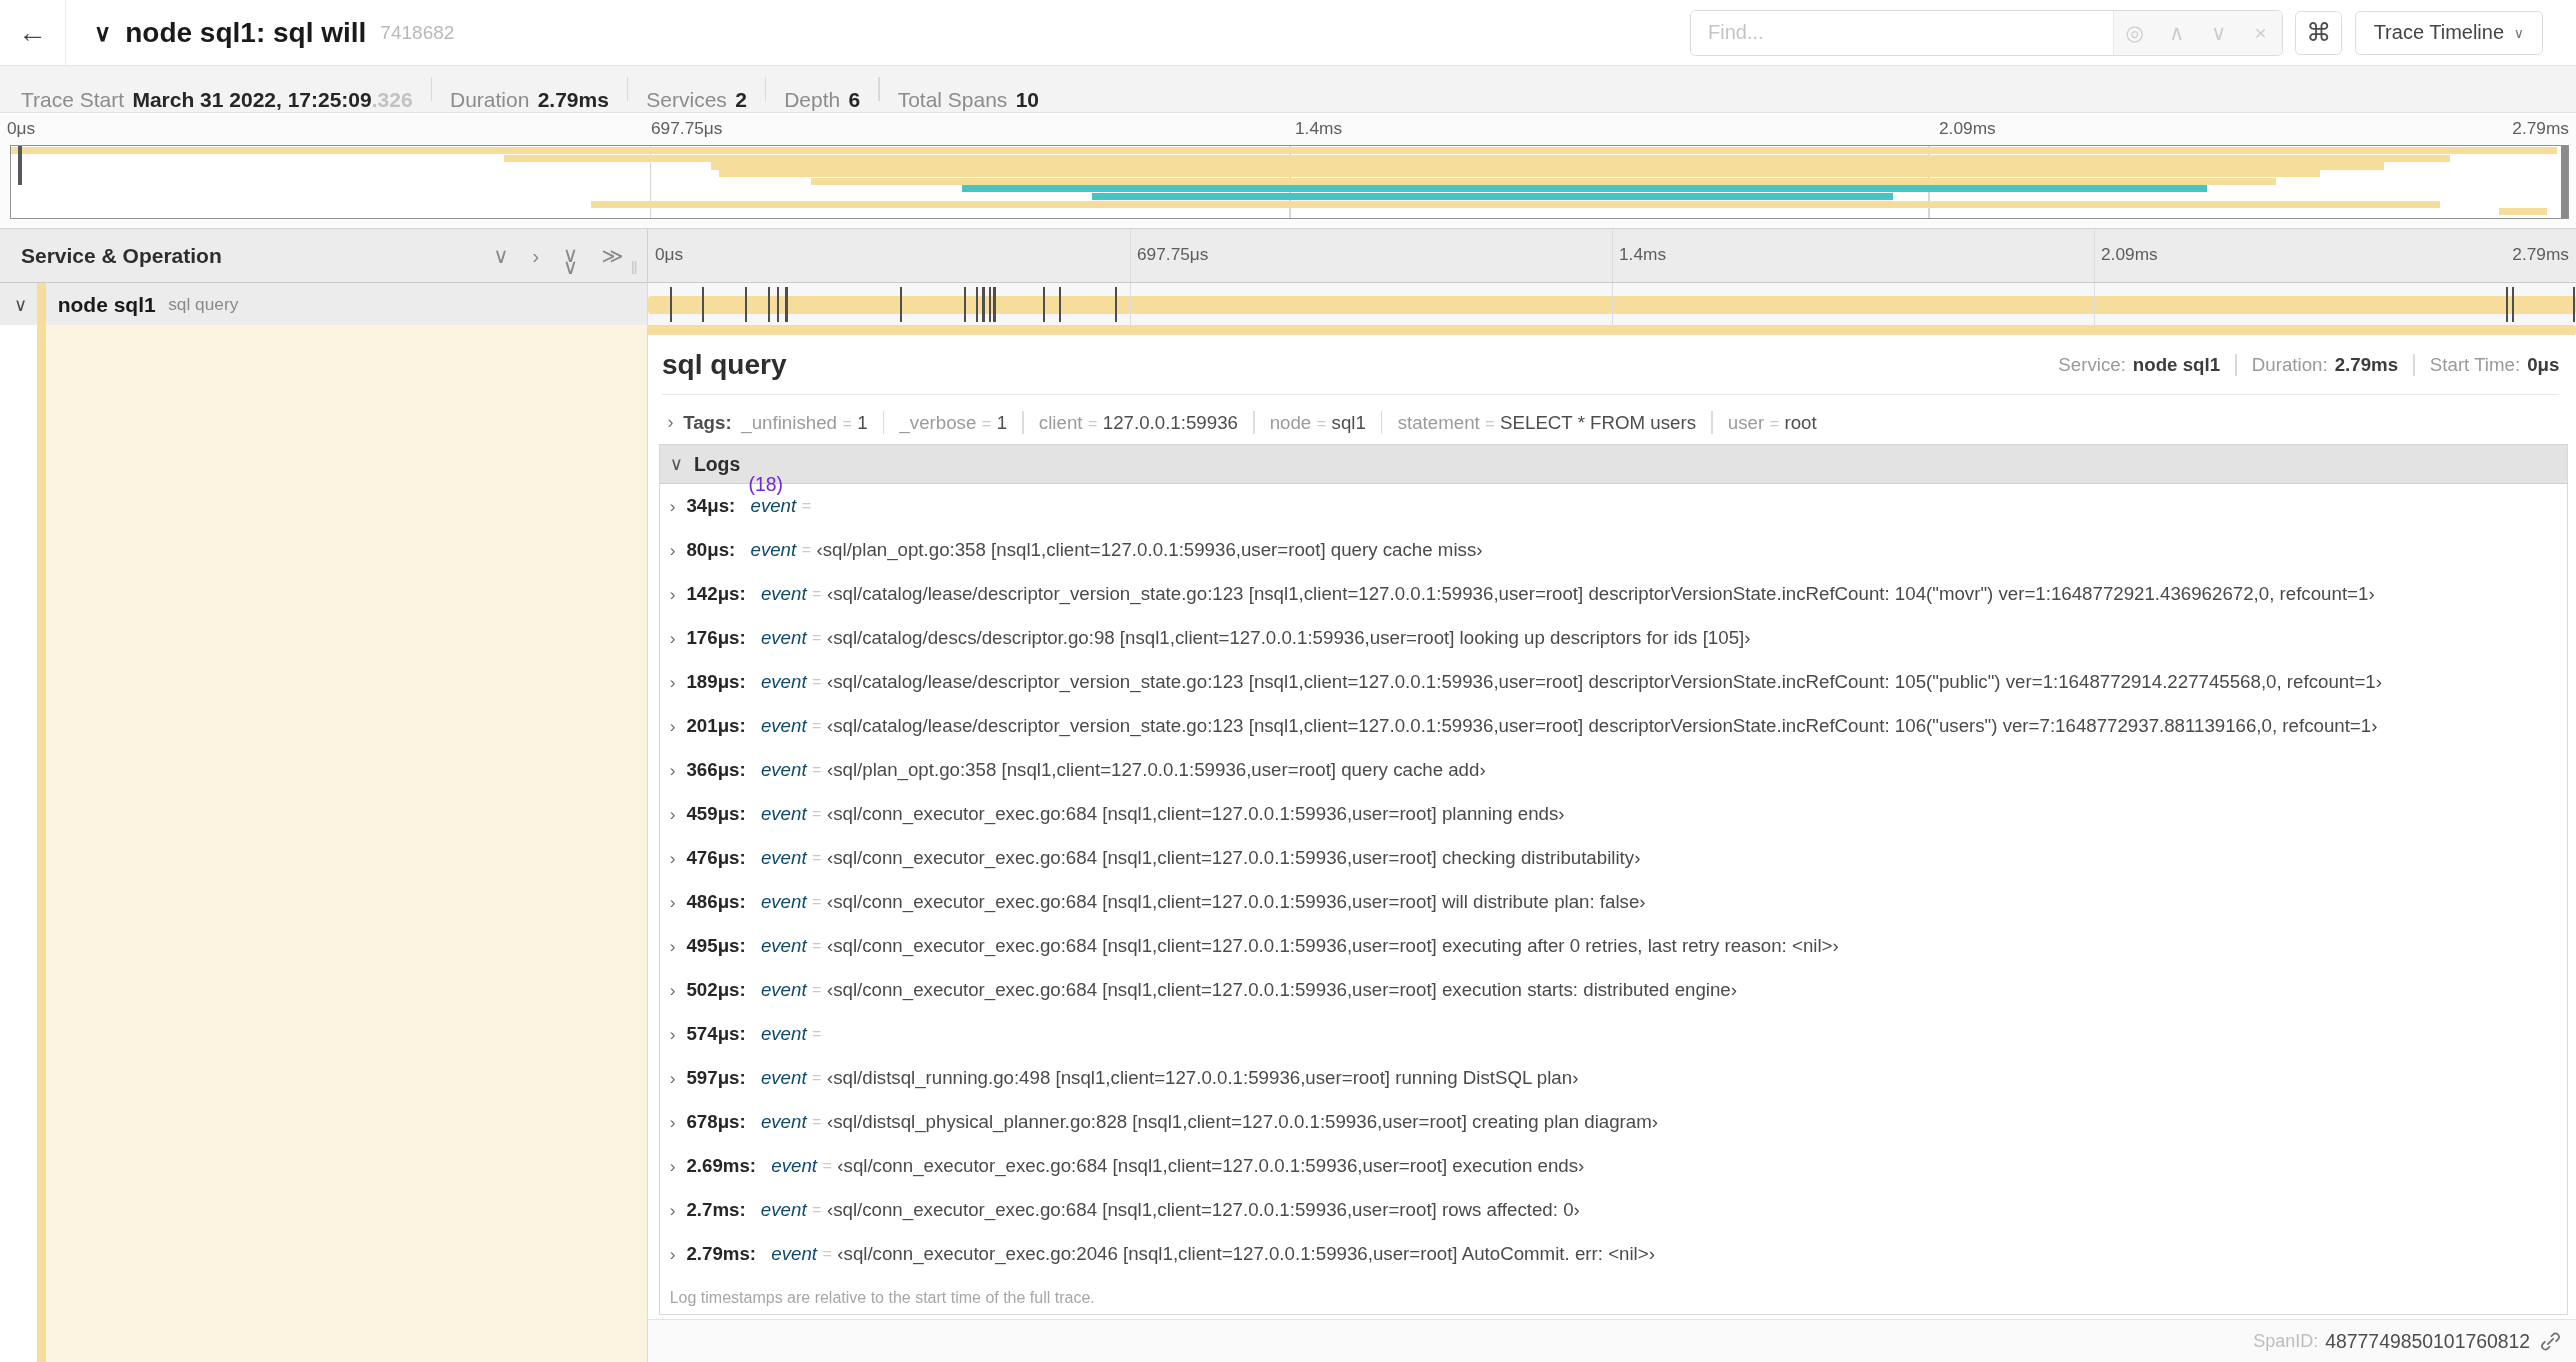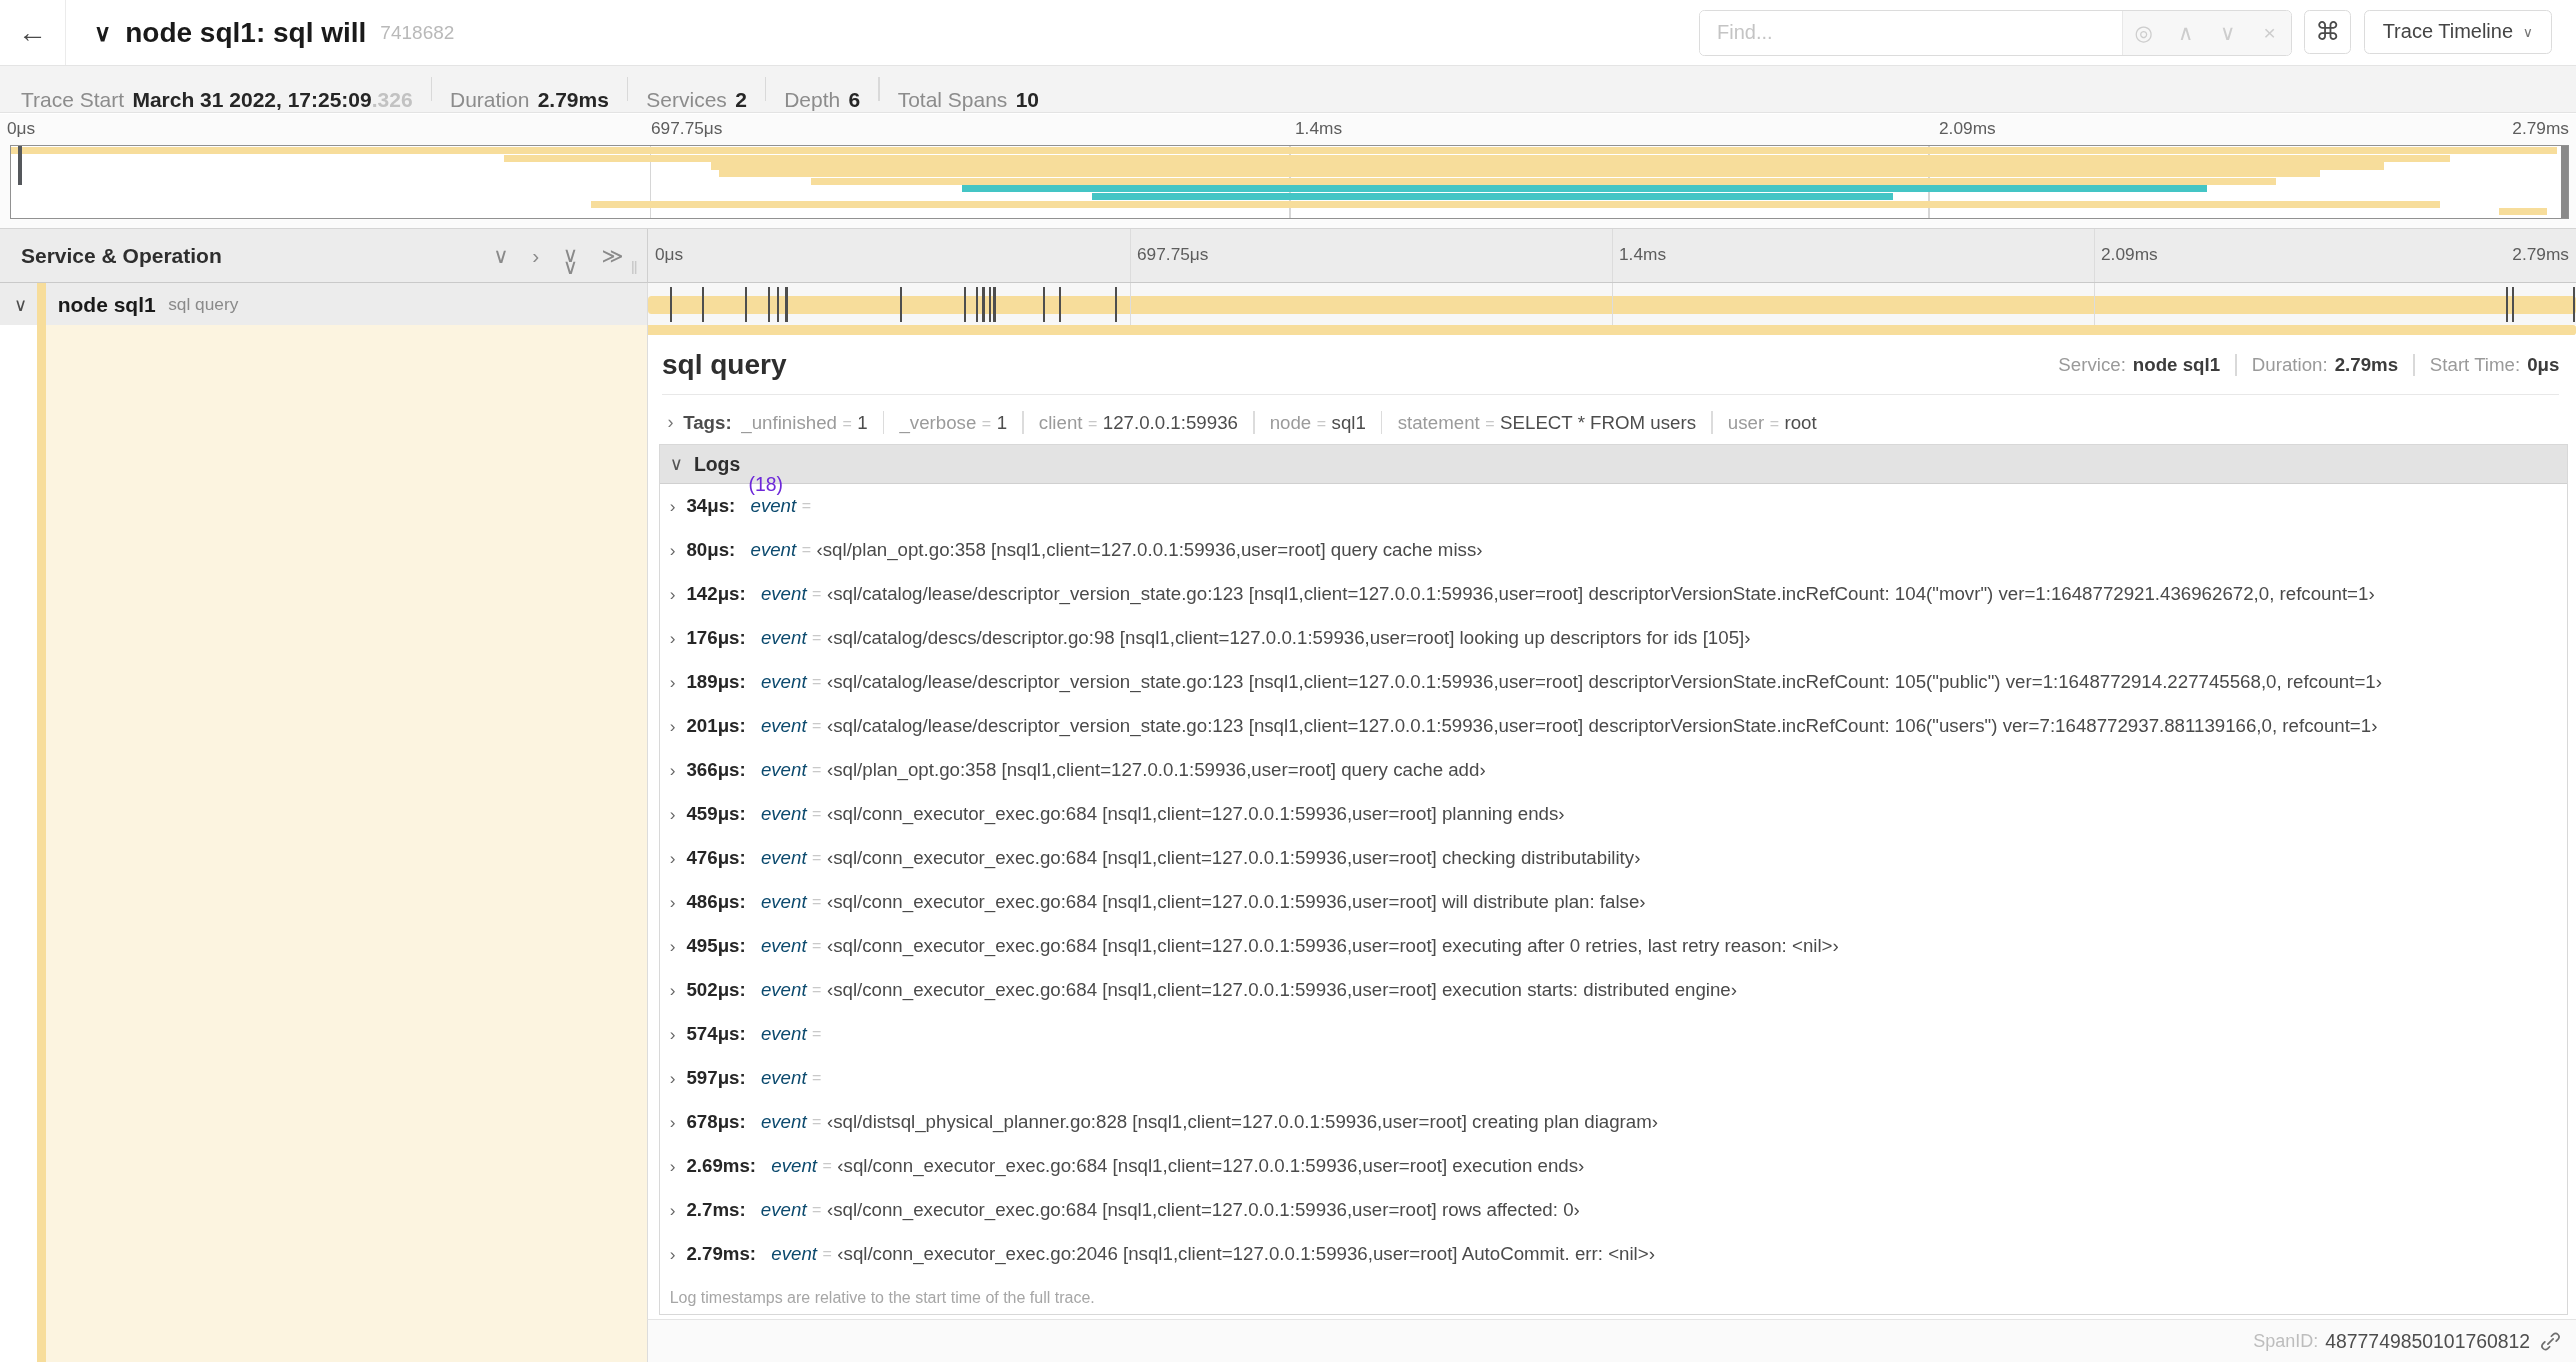--- a/index.html
+++ b/index.html
@@ -8,21 +8,21 @@
 
   
   .topbar{position:absolute;left:0;top:0;width:2576px;height:66px;background:#fff;
           border-bottom:1.4px solid #e4e4e4;display:flex;align-items:center;box-sizing:border-box;}
   .back{width:66px;height:100%;border:none;border-right:1.4px solid #ebebeb;background:#fff;
         font-size:29px;color:#4a4a4a;cursor:pointer;}
   .titlewrap{display:flex;align-items:center;margin-left:28px;flex:1;min-width:0;}
   .tchev{font-size:23.5px;font-weight:bold;color:#1a1a1a;margin-right:14px;}
   .titlewrap h1{font-size:28px;font-weight:bold;color:#1a1a1a;margin:0;}
   .traceid{font-size:19px;color:#b9b9b9;margin-left:14px;}
-  .headright{display:flex;align-items:flex-start;margin-right:24px;}
+  .headright{display:flex;align-items:center;margin-right:33px;}
   .findgroup{display:flex;height:44px;border:1.4px solid #dcdcdc;border-radius:5.5px;overflow:hidden;background:#fff;}
   .findgroup input{width:388px;border:none;outline:none;padding:0 16.6px;font-size:20px;
                    font-family:"Liberation Sans",sans-serif;color:#444;}
   .findgroup input::placeholder{color:#c4c4c4;}
   .findbtns{display:flex;align-items:center;background:#f7f7f7;border-left:1.4px solid #e8e8e8;}
   .fbtn{width:42px;height:100%;display:flex;align-items:center;justify-content:center;
         font-size:21px;color:#cdcdcd;background:transparent;border:none;cursor:pointer;}
   .kbd{margin-left:12.5px;width:47px;height:44px;background:#fff;border:1.4px solid #dcdcdc;border-radius:5.5px;
        font-size:25px;color:#4a4a4a;cursor:pointer;}
   .viewsel{margin-left:12.5px;height:44px;padding:0 18px;background:#fff;border:1.4px solid #dcdcdc;border-radius:5.5px;
@@ -430,20 +430,21 @@
             <span class="rc">›</span>
             <span class="lt">574μs:</span>
             <span class="lf">event</span>
             <span class="le">=</span>
           </div>
           <div class="logrow">
             <span class="rc">›</span>
             <span class="lt">597μs:</span>
             <span class="lf">event</span>
             <span class="le">=</span>
+            <span class="lv">‹sql/distsql_running.go:498 [nsql1,client=127.0.0.1:59936,user=root] running DistSQL plan›</span>
           </div>
           <div class="logrow">
             <span class="rc">›</span>
             <span class="lt">678μs:</span>
             <span class="lf">event</span>
             <span class="le">=</span>
             <span class="lv">‹sql/distsql_physical_planner.go:828 [nsql1,client=127.0.0.1:59936,user=root] creating plan diagram›</span>
           </div>
           <div class="logrow">
             <span class="rc">›</span>

